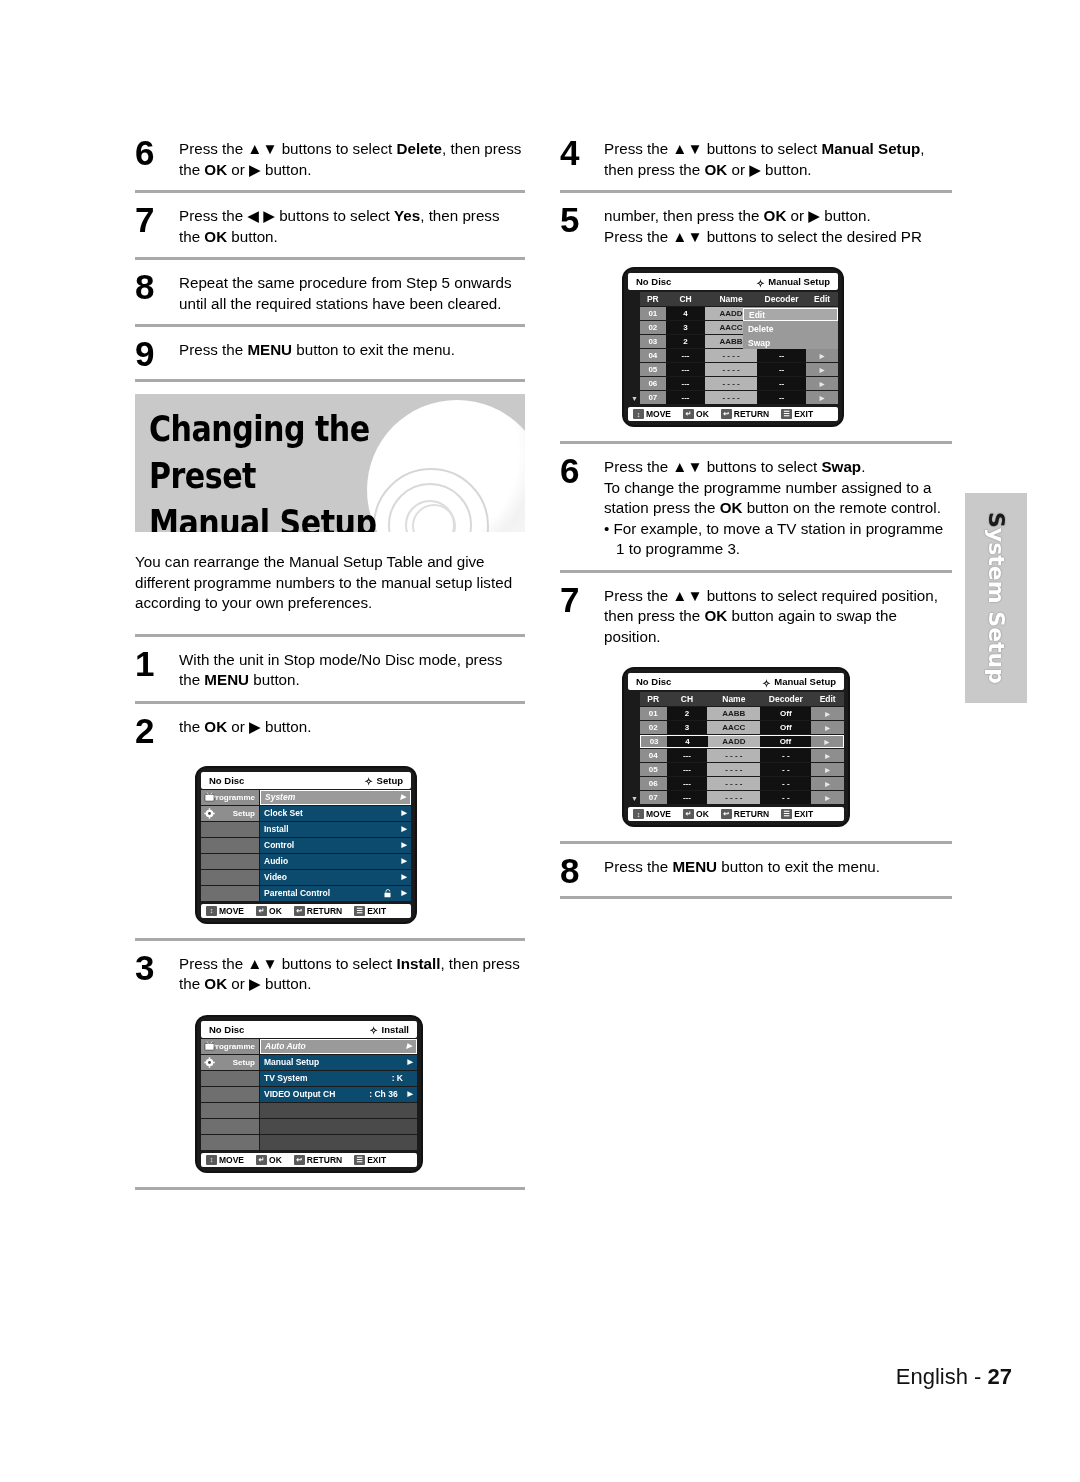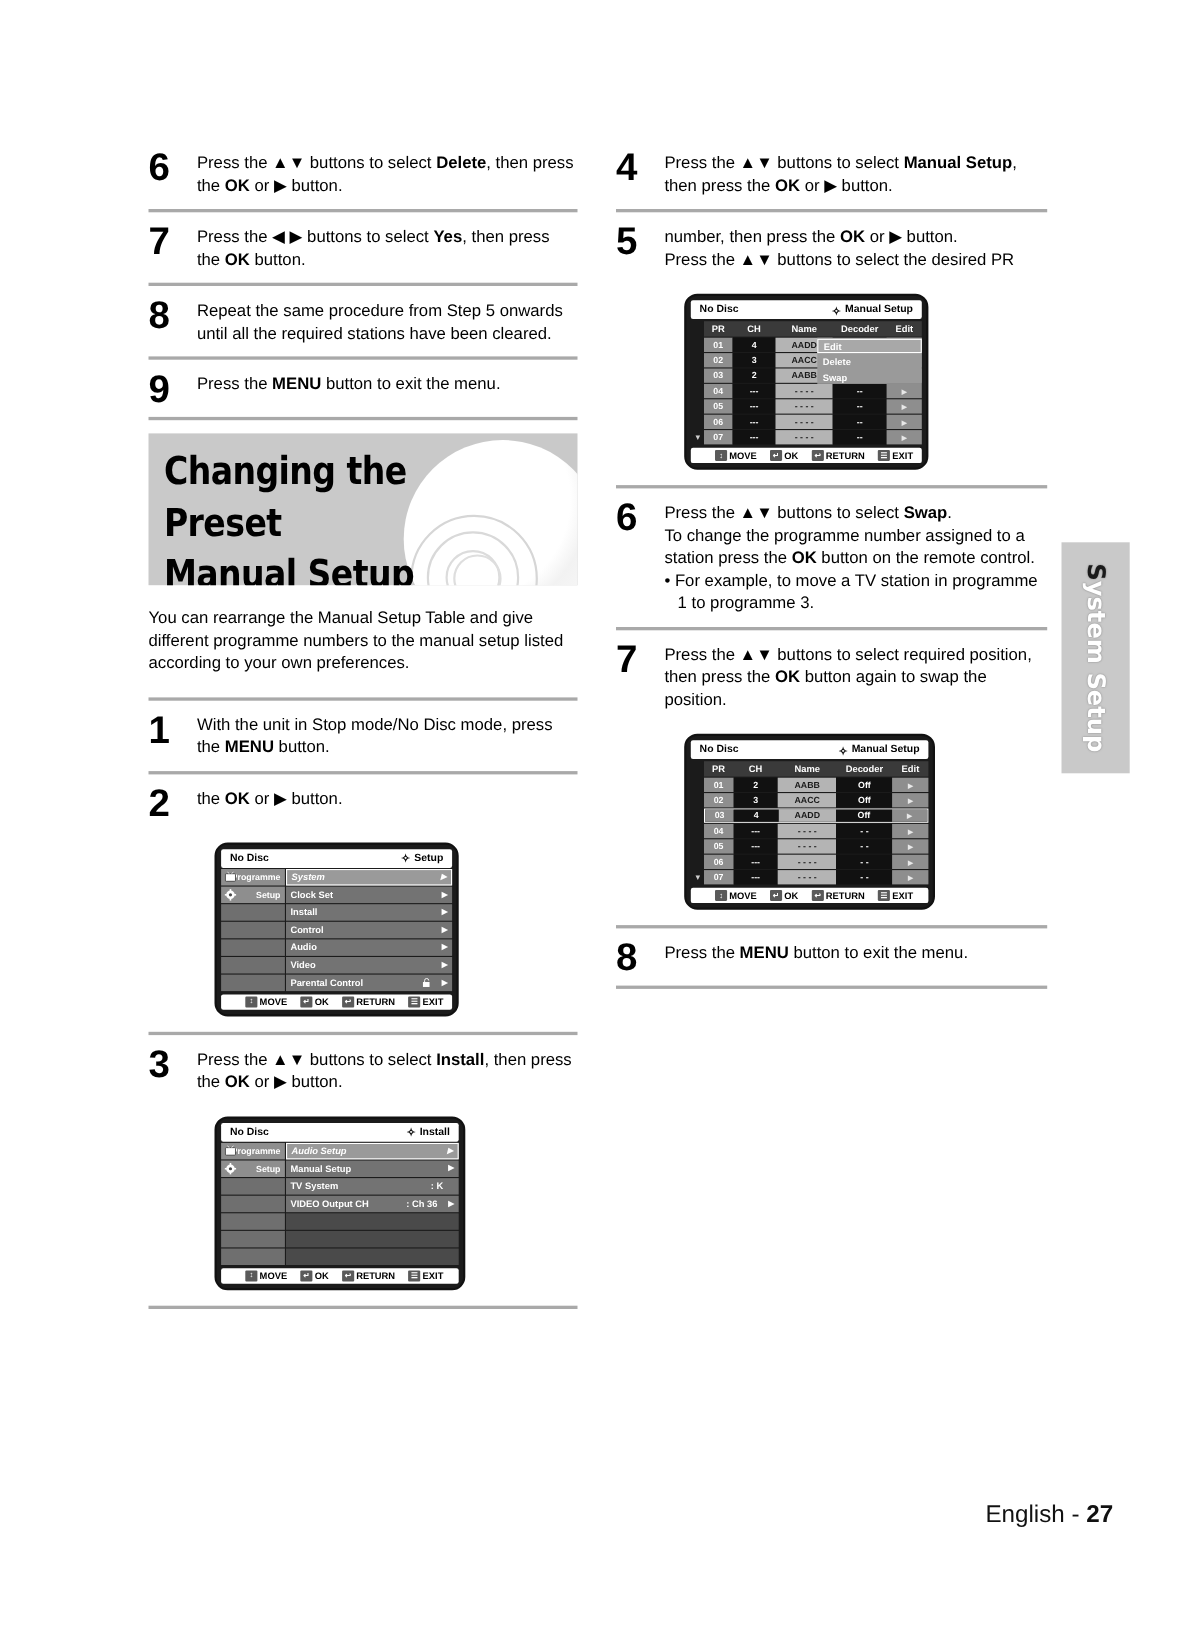--- a/index.html
+++ b/index.html
@@ -189,21 +189,21 @@
     position: absolute;
     left: 3px;
     top: 2px;
     width: 11px; height: 11px;
   }
   .osd-main { flex: 1 1 auto; margin-left: 1px; }
   .menu-row {
     display: flex;
     align-items: center;
     height: 15px;
-    background: #737373;
+    background: #0c4a6e;
     margin-top: 1px;
     padding: 0 4px;
     font-size: 8.5px;
     font-weight: bold;
     color: #fff;
     box-sizing: border-box;
   }
   .menu-row.sel {
     background: #9a9a9a;
     border: 1px solid #ffffff;
@@ -277,21 +277,21 @@
     border: 1px solid #ffffff;
   }
 
   .osd-foot {
     display: flex;
     align-items: center;
     background: #ffffff;
     color: #000;
     font-weight: bold;
     font-size: 8.5px;
-    padding: 2px 22px;
+    padding: 2px 5px;
     margin-top: 3px;
     border-radius: 2px;
     gap: 4px;
   }
   .foot-item { display: flex; align-items: center; gap: 2px; margin-right: 8px; }
   .key {
     display: inline-flex;
     align-items: center;
     justify-content: center;
     width: 11px; height: 10px;
@@ -539,21 +539,21 @@
           <span>Setup</span>
         </div>
         <div class="side-item blank"></div>
         <div class="side-item blank"></div>
         <div class="side-item blank"></div>
         <div class="side-item blank"></div>
         <div class="side-item blank"></div>
       </div>
       <div class="osd-main">
         <div class="menu-row sel">
-          <span class="label">Audio Setup</span>
+          <span class="label">Auto Auto</span>
           <span class="arrow">▶</span>
         </div>
         <div class="menu-row">
           <span class="label">Manual Setup</span>
           <span class="arrow">▶</span>
         </div>
         <div class="menu-row">
           <span class="label">TV System</span>
           <span class="val">: K</span>
           <span class="arrow"></span>

